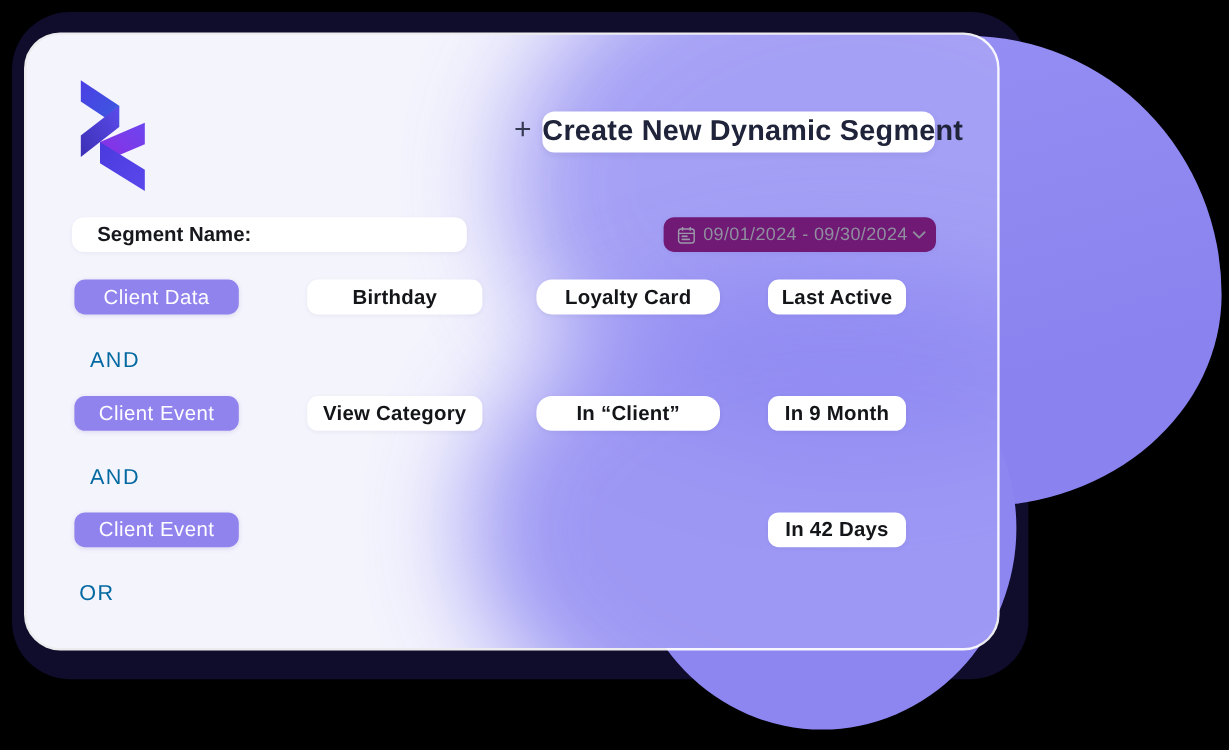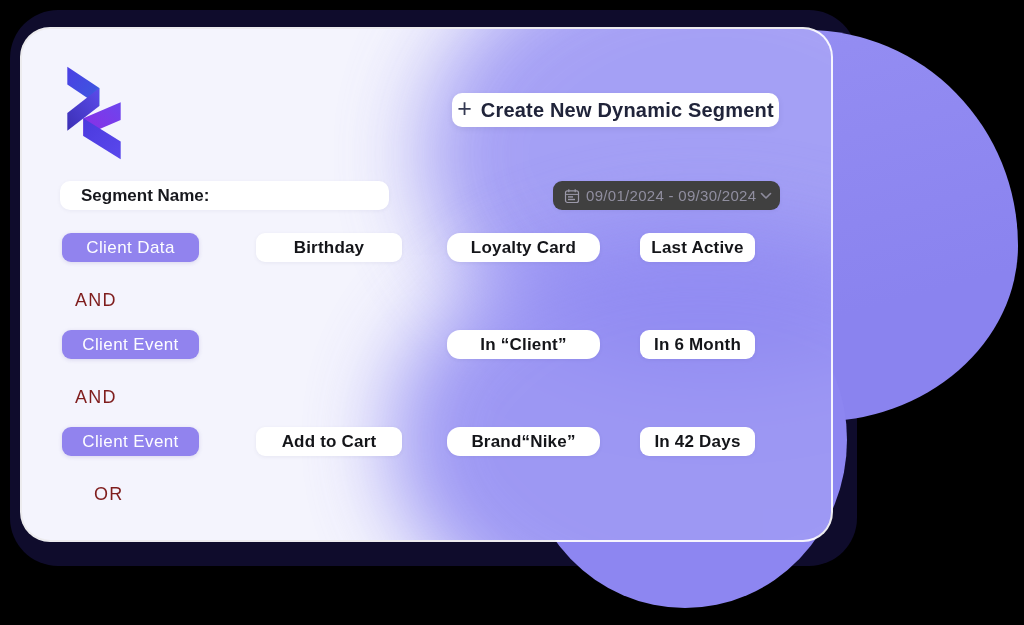--- a/index.html
+++ b/index.html
@@ -37,35 +37,35 @@
   .logo{position:absolute;left:40px;top:36px;width:64px;height:96px;}
 
   
   .create-btn{
     position:absolute;left:430px;top:64px;width:327px;height:34px;
     background:#fff;border-radius:10px;display:flex;align-items:center;
     justify-content:center;gap:9px;cursor:pointer;
     box-shadow:0 2px 6px rgba(25,20,70,.08);
   }
   .create-btn .plus{font-size:25px;font-weight:400;color:#343952;line-height:1;margin-top:-3px;}
-  .create-btn .lbl{font-size:20px;font-weight:700;color:#20243a;letter-spacing:.2px;white-space:nowrap;}
+  .create-btn .lbl{font-size:24px;font-weight:700;color:#20243a;letter-spacing:.2px;white-space:nowrap;}
 
   
   .segment-field{
     position:absolute;left:38px;top:152px;width:329px;height:29px;
     background:#fff;border-radius:10px;display:flex;align-items:center;
     padding-left:21px;box-sizing:border-box;cursor:text;
     box-shadow:0 1px 4px rgba(25,20,70,.05);
   }
   .segment-field .lbl{font-size:17px;font-weight:700;color:#17181d;}
 
   
   .date-pill{
     position:absolute;left:531px;top:152px;width:227px;height:29px;
-    background:#404040;border-radius:9px;display:flex;align-items:center;
+    background:#701a75;border-radius:9px;display:flex;align-items:center;
     padding:0 11px;box-sizing:border-box;cursor:pointer;
     box-shadow:0 1px 4px rgba(25,20,70,.05);
   }
   .date-pill .cal{width:16px;height:16px;margin-right:6px;flex:0 0 auto;}
   .date-pill .val{font-size:15px;font-weight:400;color:#908e9f;letter-spacing:.3px;white-space:nowrap;flex:1;}
   .date-pill .chev{width:12px;height:8px;flex:0 0 auto;margin-left:4px;}
 
   
   .chip{
     position:absolute;height:29px;border-radius:9px;display:flex;
@@ -75,24 +75,24 @@
   .chip.purple{background:#9183ee;color:#fdfdff;font-weight:400;letter-spacing:.4px;
     box-shadow:0 1px 4px rgba(60,40,150,.15);}
   .chip.white{background:#fff;color:#141519;font-weight:700;letter-spacing:.2px;
     box-shadow:0 1px 4px rgba(25,20,70,.06);}
   .c1{left:40px;width:137px;}
   .c2{left:234px;width:146px;}
   .c3{left:425px;width:153px;border-radius:13px;}
   .c4{left:618px;width:115px;}
   .r1{top:204px;} .r2{top:301px;} .r3{top:398px;}
   .connector{
-    position:absolute;font-size:18px;font-weight:500;color:#7f1d1d;
+    position:absolute;font-size:18px;font-weight:500;color:#0369a1;
     letter-spacing:1.2px;
   }
-  .and1{left:53px;top:261px;} .and2{left:53px;top:358px;} .or1{left:72px;top:455px;}
+  .and1{left:53px;top:261px;} .and2{left:53px;top:358px;} .or1{left:44px;top:455px;}
 </style>
 </head>
 <body>
 
 <div class="stage">
   <div class="dark-rect"></div>
   <div class="blob-right"></div>
   <div class="blob-bottom"></div>
 
   <div class="card">
@@ -151,24 +151,23 @@
         </svg>
       </div>
 
       <div class="chip purple c1 r1">Client Data</div>
       <div class="chip white c2 r1">Birthday</div>
       <div class="chip white c3 r1">Loyalty Card</div>
       <div class="chip white c4 r1">Last Active</div>
       <div class="connector and1">AND</div>
 
       <div class="chip purple c1 r2">Client Event</div>
+      <div class="chip white c2 r2">View Category</div>
       <div class="chip white c3 r2">In “Client”</div>
-      <div class="chip white c4 r2">In 6 Month</div>
+      <div class="chip white c4 r2">In 9 Month</div>
       <div class="connector and2">AND</div>
 
       <div class="chip purple c1 r3">Client Event</div>
-      <div class="chip white c2 r3">Add to Cart</div>
-      <div class="chip white c3 r3">Brand“Nike”</div>
       <div class="chip white c4 r3">In 42 Days</div>
       <div class="connector or1">OR</div>
     </div>
   </div>
 </div>
 
 </body></html>

